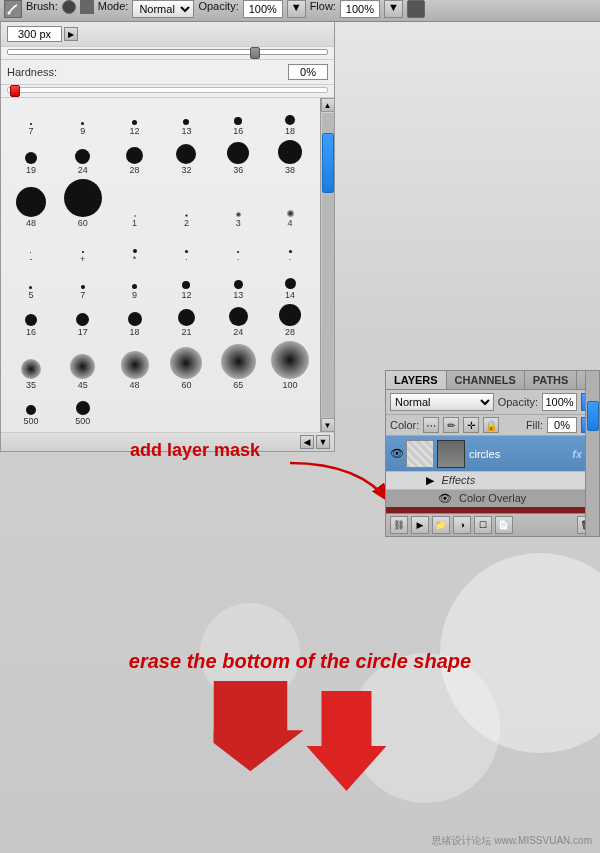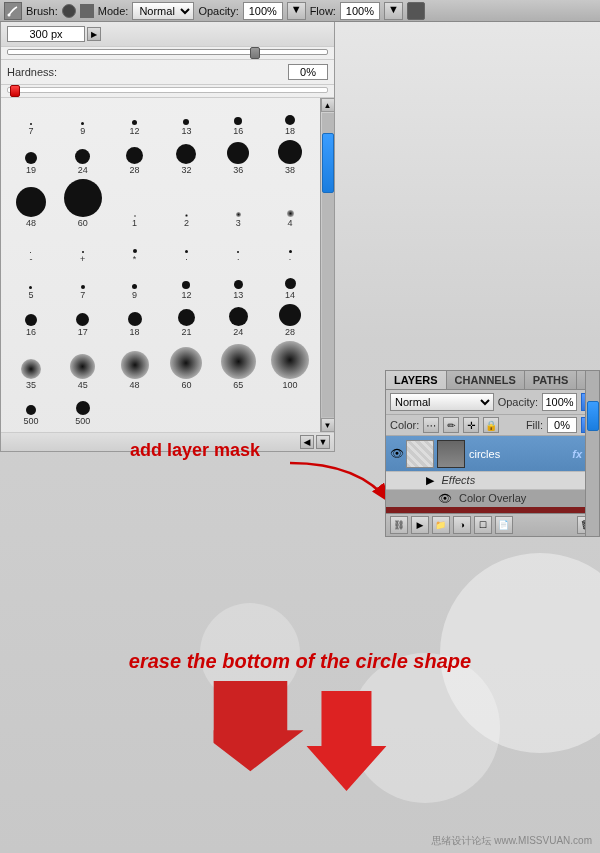--- a/index.html
+++ b/index.html
@@ -14,21 +14,20 @@
     }
 
     
     .toolbar {
       position: absolute;
       top: 0; left: 0; right: 0;
       height: 22px;
       background: linear-gradient(180deg, #c8c8c8 0%, #b0b0b0 100%);
       border-bottom: 1px solid #888;
       display: flex;
-      align-items: center;
       padding: 0 4px;
       gap: 4px;
     }
     .toolbar-label {
       font-size: 11px;
       color: #111;
     }
     .toolbar-icon {
       width: 18px; height: 18px;
       background: #888;
@@ -79,21 +78,21 @@
       padding: 4px 6px;
       border-bottom: 1px solid #ccc;
       background: linear-gradient(180deg, #e8e8e8 0%, #d8d8d8 100%);
     }
     .brush-diameter-label {
       font-size: 11px;
       color: #333;
       flex: 1;
     }
     .brush-diameter-input {
-      width: 78px;
+      width: 55px;
       height: 16px;
       border: 1px solid #888;
       background: #fff;
       font-size: 11px;
       text-align: center;
     }
     .brush-arrow-btn {
       width: 14px; height: 14px;
       background: linear-gradient(180deg, #ddd 0%, #bbb 100%);
       border: 1px solid #888;

